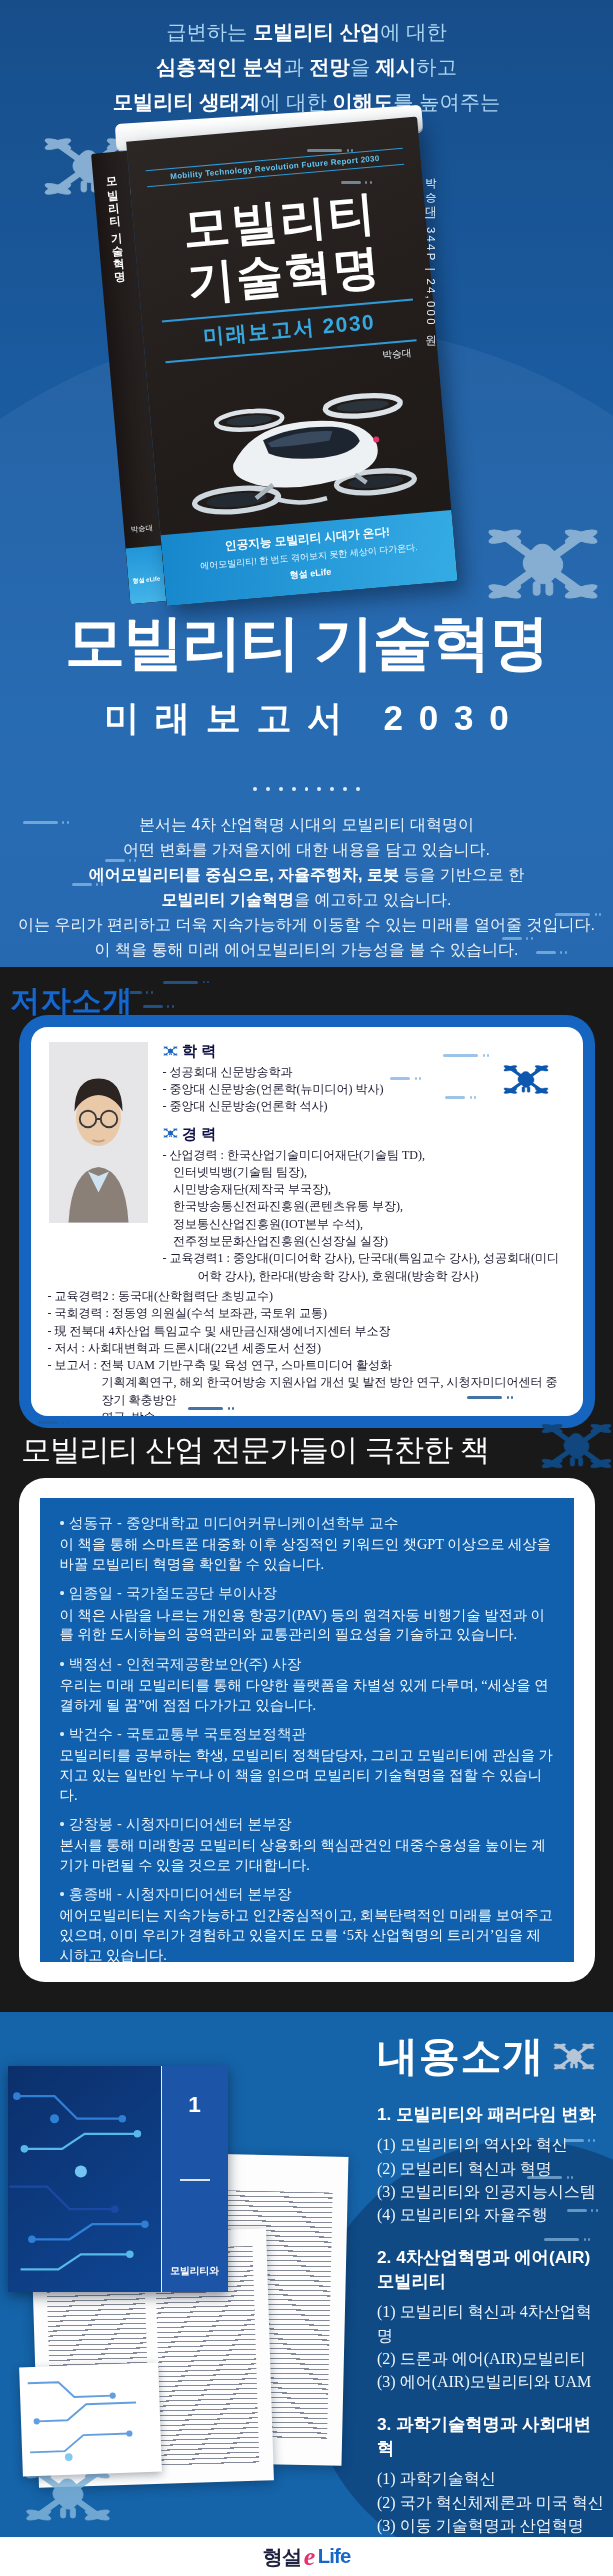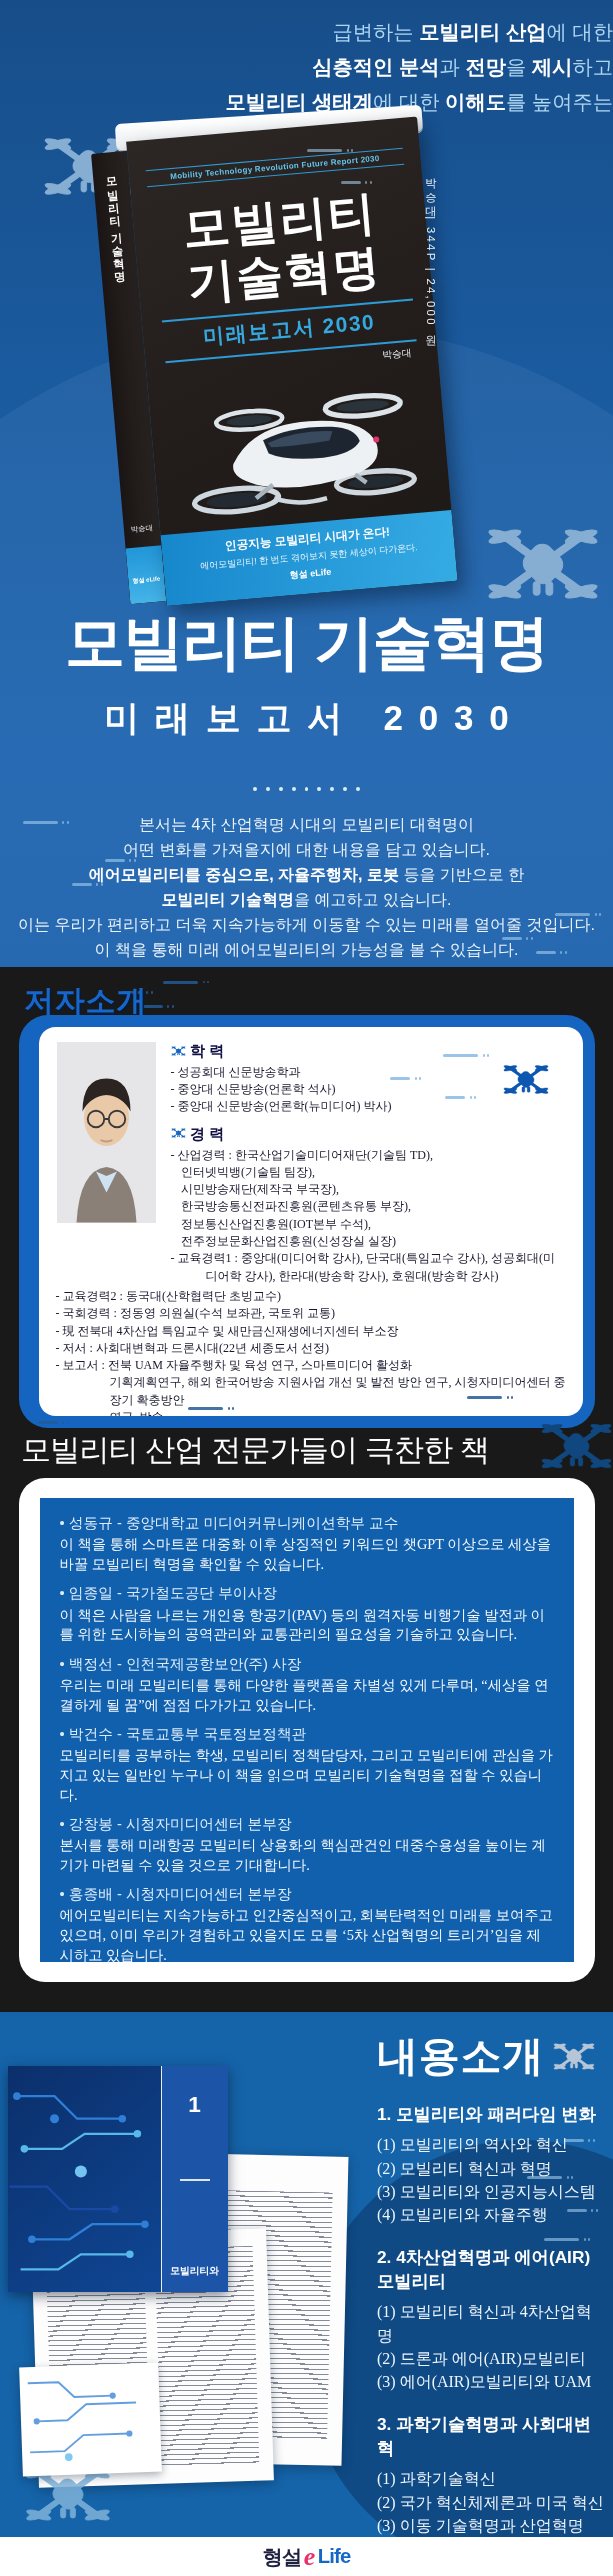--- a/index.html
+++ b/index.html
@@ -5,21 +5,21 @@
   html,body{margin:0;padding:0;background:#0d0d0d;}
   .page{position:relative;width:613px;height:2576px;overflow:hidden;
         font-family:"Liberation Sans",sans-serif;background:#15508f;}
   .abs{position:absolute;}
 
   
   .hero{position:absolute;top:0;left:0;width:613px;height:967px;
         background:linear-gradient(180deg,#174e8a 0%,#1a5a9e 38%,#1d63ae 78%,#1c60aa 100%);overflow:hidden;}
   .hero-circle{position:absolute;left:-241px;top:324px;width:1100px;height:1100px;border-radius:50%;
         background:rgba(140,190,235,0.10);}
-  .tagline{position:absolute;top:15px;left:0;width:613px;text-align:right;
+  .tagline{position:absolute;top:15px;left:0;width:613px;text-align:center;
         font-size:20.3px;line-height:35px;color:#aed6f2;font-weight:500;}
   .tagline b{color:#ffffff;font-weight:800;}
   .drone{color:#86aed2;}
   .book{position:absolute;left:89px;top:112px;width:366px;height:503px;transform:rotate(-5deg);}
   .book-pages{position:absolute;left:47px;top:3px;width:307px;height:27px;background:linear-gradient(#ffffff,#e7eaec);
         border-radius:6px;transform:rotate(1.4deg);box-shadow:0 1.5px 0 #c9cfd4;}
   .book-spine{position:absolute;left:21px;top:27px;width:36px;height:452px;background:linear-gradient(90deg,#1a1514,#2a2421);
         border-radius:2.3px 0 0 2.3px;overflow:hidden;}
   .spine-text{position:absolute;top:16.6px;left:0;width:36px;height:324px;writing-mode:vertical-rl;
         text-align:left;color:#fff;font-weight:800;font-size:11.3px;letter-spacing:1.5px;line-height:36px;}
@@ -57,27 +57,27 @@
   
   .dash{position:absolute;height:3px;border-radius:1.5px;background:rgba(175,215,245,.55);}
   .dash::after{content:"";position:absolute;right:-6.8px;top:0.4px;width:2.3px;height:2.3px;border-radius:50%;background:inherit;}
   .dash::before{content:"";position:absolute;right:-11.3px;top:0.4px;width:2.3px;height:2.3px;border-radius:50%;background:inherit;}
   .dash.md{width:35px;}.dash.sm{width:19.6px;}
   .dash.dk{background:rgba(35,90,150,.85);}
   .dash.bl{background:#9cc4e8;}
 
   
   .dark{position:absolute;top:967px;left:0;width:613px;height:1045px;background:#191919;}
-  .author-heading{position:absolute;top:13.6px;left:24px;font-size:30px;font-weight:900;color:#1766c9;
+  .author-heading{position:absolute;top:13.6px;left:10px;font-size:30px;font-weight:900;color:#1766c9;
         text-shadow:1.5px 2.3px 0 rgba(6,28,58,.9);letter-spacing:0.8px;text-align:right;}
   .author-card{position:absolute;top:48px;left:19px;width:576px;height:413px;background:#1565c0;border-radius:29px;
         padding:0;box-sizing:border-box;}
   .author-card-inner{position:absolute;top:12px;left:12px;right:12px;bottom:12px;background:#ffffff;border-radius:16.6px;
         overflow:hidden;padding:13.6px 16.6px;box-sizing:border-box;
-        font-family:"Liberation Serif",serif;color:#18182e;font-size:12px;line-height:17.3px;margin-left:8px;}
+        font-family:"Liberation Serif",serif;color:#18182e;font-size:12px;line-height:17.3px;}
   .portrait{position:absolute;top:15px;left:18px;width:99px;height:181px;background:#e9e9eb;}
   .col-right{margin-left:115px;}
   .card-h{font-family:"Liberation Sans",sans-serif;font-size:15px;font-weight:800;color:#101044;
         margin:1.5px 0 4.5px;display:flex;align-items:center;gap:4.5px;}
   .card-h .drone{color:#1565c0;}
   .indent1{padding-left:10.5px;}
   .hang{padding-left:35px;text-indent:-35px;}
   .full-list{margin-top:3px;}
   .indent2{padding-left:54px;}
   .card-drone{position:absolute;top:33px;right:33px;color:#0e57b0;}
@@ -323,43 +323,43 @@
         <div class="dash sm bl" style="right:118px;top:69px;left:auto"></div>
 
         <div class="col-right">
           <div class="card-h">
             <svg width="15" height="12" class="drone" viewBox="0 0 20 16">
                 <use href="#drone"></use>
               </svg>
             <span>학 력</span>
           </div>
           <div>- 성공회대 신문방송학과</div>
+          <div>- 중앙대 신문방송(언론학(뉴미디어) 박사)</div>
           <div>- 중앙대 신문방송(언론학 석사)</div>
-          <div>- 중앙대 신문방송(언론학(뉴미디어) 박사)</div>
 
           <div class="card-h" style="margin-top:9px">
             <svg width="15" height="12" class="drone" viewBox="0 0 20 16">
                 <use href="#drone"></use>
               </svg>
             <span>경 력</span>
           </div>
           <div>- 산업경력 : 한국산업기술미디어재단(기술팀 TD),</div>
           <div class="indent1">인터넷빅뱅(기술팀 팀장),</div>
           <div class="indent1">시민방송재단(제작국 부국장),</div>
           <div class="indent1">한국방송통신전파진흥원(콘텐츠유통 부장),</div>
           <div class="indent1">정보통신산업진흥원(IOT본부 수석),</div>
           <div class="indent1">전주정보문화산업진흥원(신성장실 실장)</div>
           <div class="hang">- 교육경력1 : 중앙대(미디어학 강사), 단국대(특임교수 강사), 성공회대(미디어학 강사), 한라대(방송학 강사), 호원대(방송학 강사)</div>
         </div>
         <div class="full-list">
           <div>- 교육경력2 : 동국대(산학협력단 초빙교수)</div>
           <div>- 국회경력 : 정동영 의원실(수석 보좌관, 국토위 교통)</div>
           <div>- 現 전북대 4차산업 특임교수 및 새만금신재생에너지센터 부소장</div>
           <div>- 저서 : 사회대변혁과 드론시대(22년 세종도서 선정)</div>
-          <div>- 보고서 : 전북 UAM 자율주행차 및 육성 연구, 스마트미디어 활성화</div>
+          <div>- 보고서 : 전북 UAM 기반구축 및 육성 연구, 스마트미디어 활성화</div>
           <div class="indent2">기획계획연구, 해외 한국어방송 지원사업 개선 및 발전 방안 연구, 시청자미디어센터 중장기 확충방안</div>
           <div class="indent2">연구, 방송</div>
 
         </div>
       </div>
     </div>
 
     <svg class="praise-drone" width="75" height="60" viewBox="0 0 100 80">
         <use href="#drone"></use>
       </svg>

